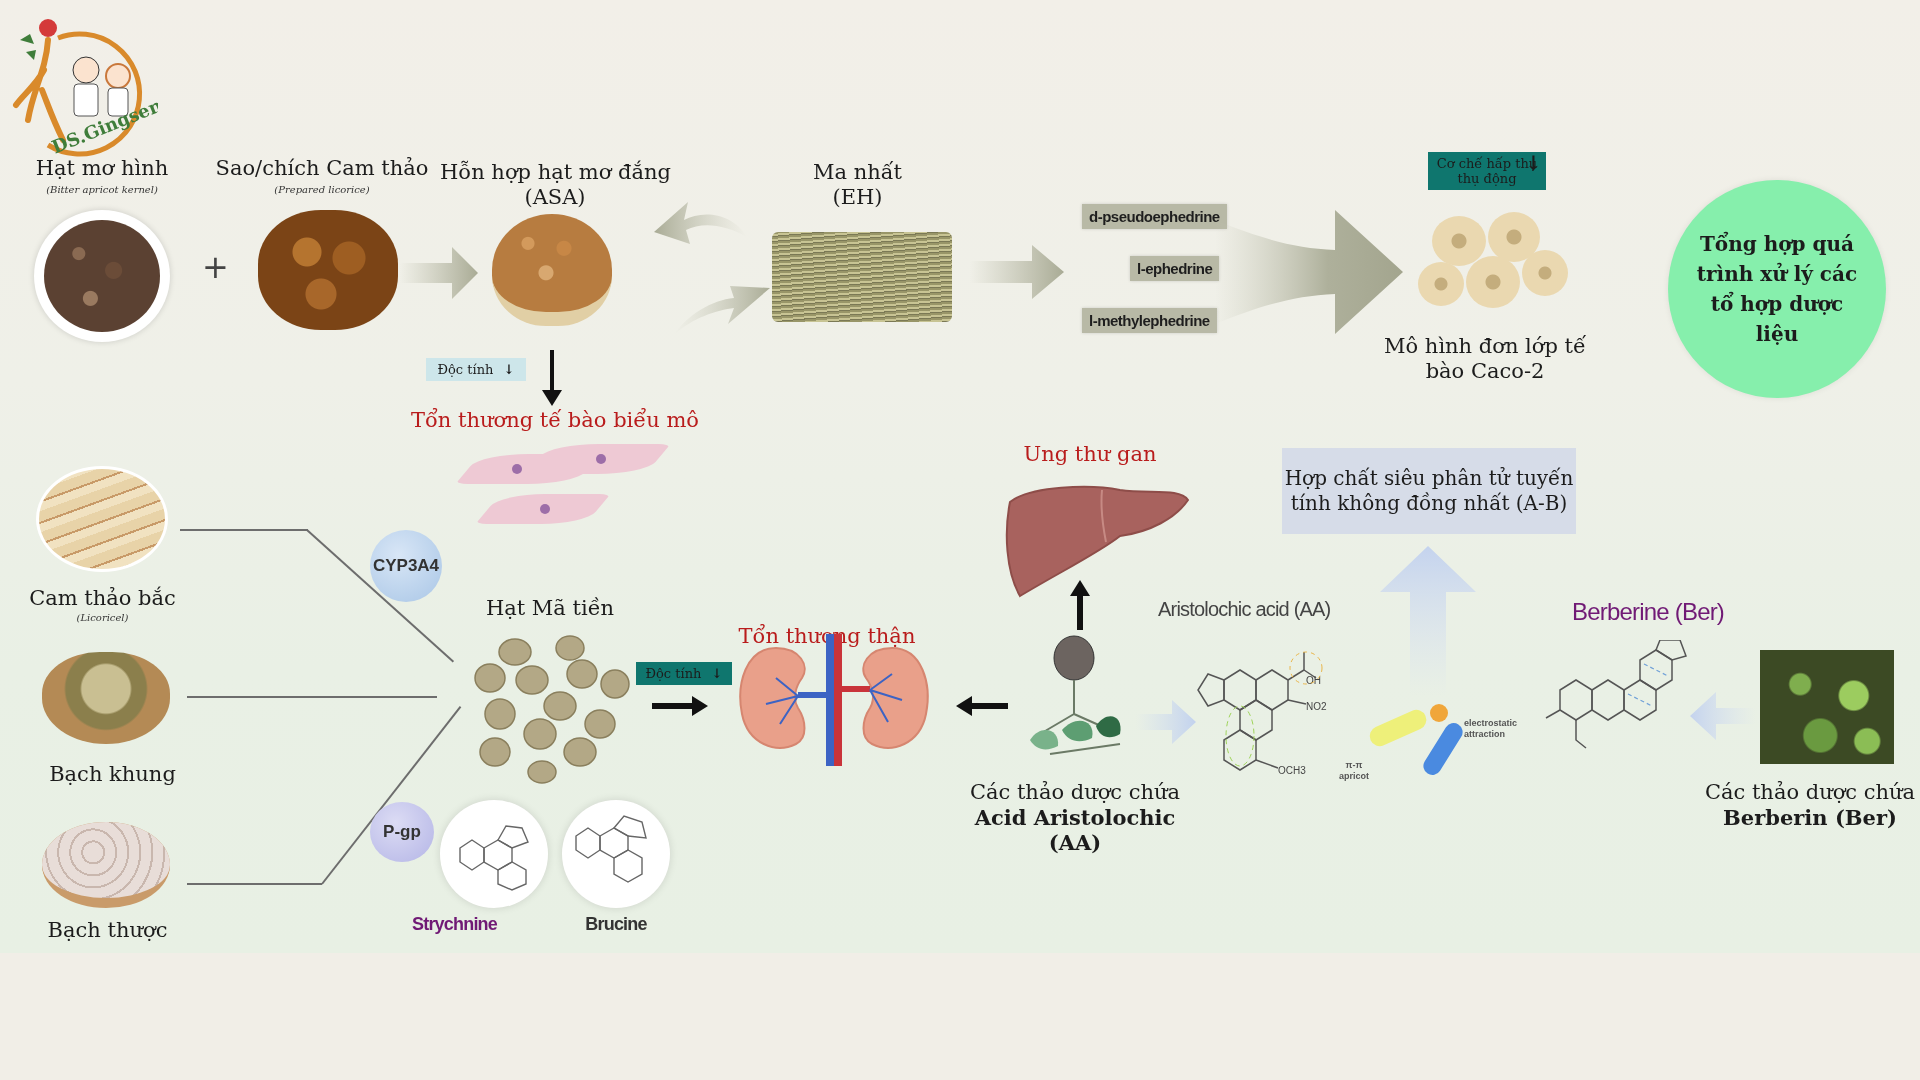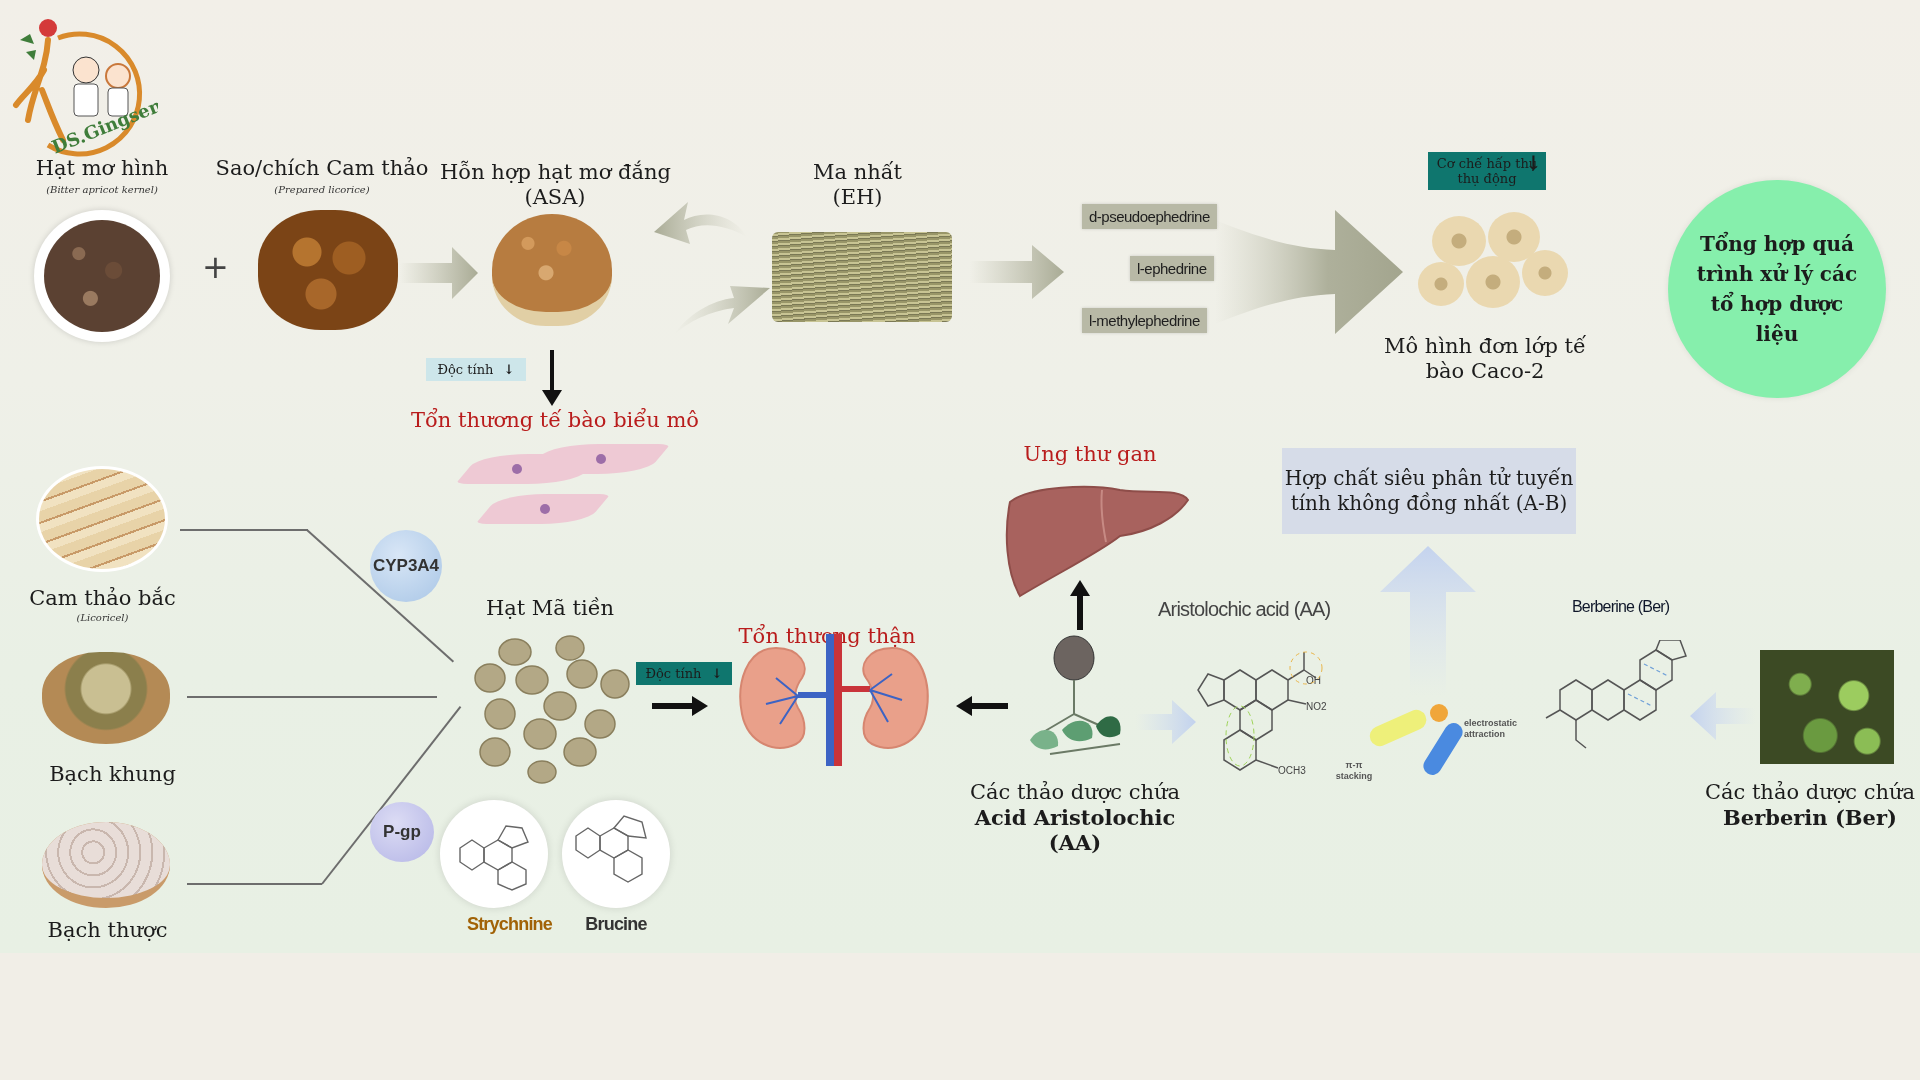--- a/index.html
+++ b/index.html
@@ -15,21 +15,21 @@
     background: linear-gradient(180deg, #f2efe8 0%, #eff0e8 40%, #e9f0e5 70%, #e8f0e4 100%);
   }
   .abs { position: absolute; }
   .lbl { position: absolute; text-align: center; font-size: 21px; line-height: 25px; white-space: nowrap; }
   .sub { position: absolute; text-align: center; font-size: 10px; font-style: italic; white-space: nowrap; color: #333; }
   .red { color: #b91c1c; }
   .bold { font-weight: bold; }
   .sans { font-family: "Liberation Sans", sans-serif; }
   .tag {
     position: absolute; background: #b8b9a6; color: #1e1e1e;
-    font-family: "Liberation Sans", sans-serif; font-size: 15px; font-weight: normal;
+    font-family: "Liberation Sans", sans-serif; font-size: 15px; font-weight: bold;
     padding: 4px 7px; letter-spacing: -0.5px; box-shadow: 0 0 3px rgba(0,0,0,0.15);
   }
   .note {
     position: absolute; background: #0f766e; font-size: 13px; line-height: 15px; text-align: center;
     padding: 4px 6px;
   }
   .circle-img { position: absolute; border-radius: 50%; }
   .enzyme {
     position: absolute; border-radius: 50%; display: flex; align-items: center; justify-content: center;
     font-family: "Liberation Sans", sans-serif; font-weight: bold; font-size: 17px; color: #333;
@@ -233,21 +233,21 @@
 <div class="mol" style="left:562px;top:800px;width:108px;height:108px;">
   <svg width="108" height="108" viewBox="0 0 108 108">
     <g fill="none" stroke="#666" stroke-width="1.4">
       <polygon points="14,36 26,28 38,36 38,50 26,58 14,50"></polygon>
       <polygon points="38,36 52,28 66,36 66,50 52,58 38,50"></polygon>
       <polygon points="52,28 62,16 80,22 84,38 66,36"></polygon>
       <polygon points="52,58 66,50 80,58 80,74 66,82 52,74"></polygon>
     </g>
   </svg>
 </div>
-<div class="abs sans bold" style="left:452px;top:914px;width:100px;text-align:right;font-size:18px;letter-spacing:-0.8px;color:#a16207;">Strychnine</div>
+<div class="abs sans bold" style="left:412px;top:914px;width:100px;text-align:left;font-size:18px;letter-spacing:-0.8px;color:#701a75;">Strychnine</div>
 <div class="abs sans bold" style="left:566px;top:914px;width:100px;text-align:center;font-size:18px;letter-spacing:-0.8px;color:#333;">Brucine</div>
 
 <div class="note" style="left:636px;top:662px;width:96px;">
   <span>Độc tính</span>
   <span style="font-weight:bold;margin-left:6px;">↓</span>
 </div>
 <svg class="abs" style="left:652px;top:696px;" width="56" height="20" viewBox="0 0 56 20">
   <path d="M0 7 H40 V0 L56 10 L40 20 V13 H0 Z" fill="#111"></path>
 </svg>
 
@@ -333,24 +333,24 @@
         <stop offset="1" stop-color="#c4d3ee"></stop>
       </linearGradient>
     </defs>
   <path d="M30 150 V46 H0 L48 0 L96 46 H66 V150 Z" fill="url(#gg)"></path>
 </svg>
 <div class="abs" style="left:1334px;top:700px;width:190px;height:92px;">
   <div style="position:absolute;left:34px;top:18px;width:60px;height:20px;border-radius:10px;background:#eef07a;transform:rotate(-24deg);"></div>
   <div style="position:absolute;left:80px;top:40px;width:58px;height:18px;border-radius:9px;background:#4a8ae0;transform:rotate(-58deg);"></div>
   <div style="position:absolute;left:96px;top:4px;width:18px;height:18px;border-radius:50%;background:#f0a63a;"></div>
   <div class="sans" style="position:absolute;left:130px;top:18px;width:64px;font-size:9px;line-height:11px;font-weight:bold;color:#555;">electrostatic attraction</div>
-  <div class="sans" style="position:absolute;left:0;top:60px;width:40px;font-size:9px;line-height:11px;font-weight:bold;color:#555;text-align:center;">π-π stacking</div>
-</div>
-
-<div class="abs sans" style="left:1572px;top:598px;font-size:16px;letter-spacing:-0.8px;color:#0f172a;">Berberine (Ber)</div>
+  <div class="sans" style="position:absolute;left:0;top:60px;width:40px;font-size:9px;line-height:11px;font-weight:bold;color:#555;text-align:center;">π-π apricot</div>
+</div>
+
+<div class="abs sans" style="left:1572px;top:598px;font-size:24px;letter-spacing:-0.8px;color:#701a75;">Berberine (Ber)</div>
 <div class="abs" style="left:1540px;top:640px;width:170px;height:120px;">
   <svg width="170" height="120" viewBox="0 0 170 120">
     <g fill="none" stroke="#555" stroke-width="1.5">
       <polygon points="20,50 36,40 52,50 52,70 36,80 20,70"></polygon>
       <polygon points="52,50 68,40 84,50 84,70 68,80 52,70"></polygon>
       <polygon points="84,50 100,40 116,50 116,70 100,80 84,70"></polygon>
       <polygon points="100,40 100,20 116,10 132,20 132,40 116,50"></polygon>
       <polygon points="116,10 120,0 140,0 146,16 132,20"></polygon>
       <path d="M20 70 L6 78 M36 80 L36 100 L46 108"></path>
     </g>

